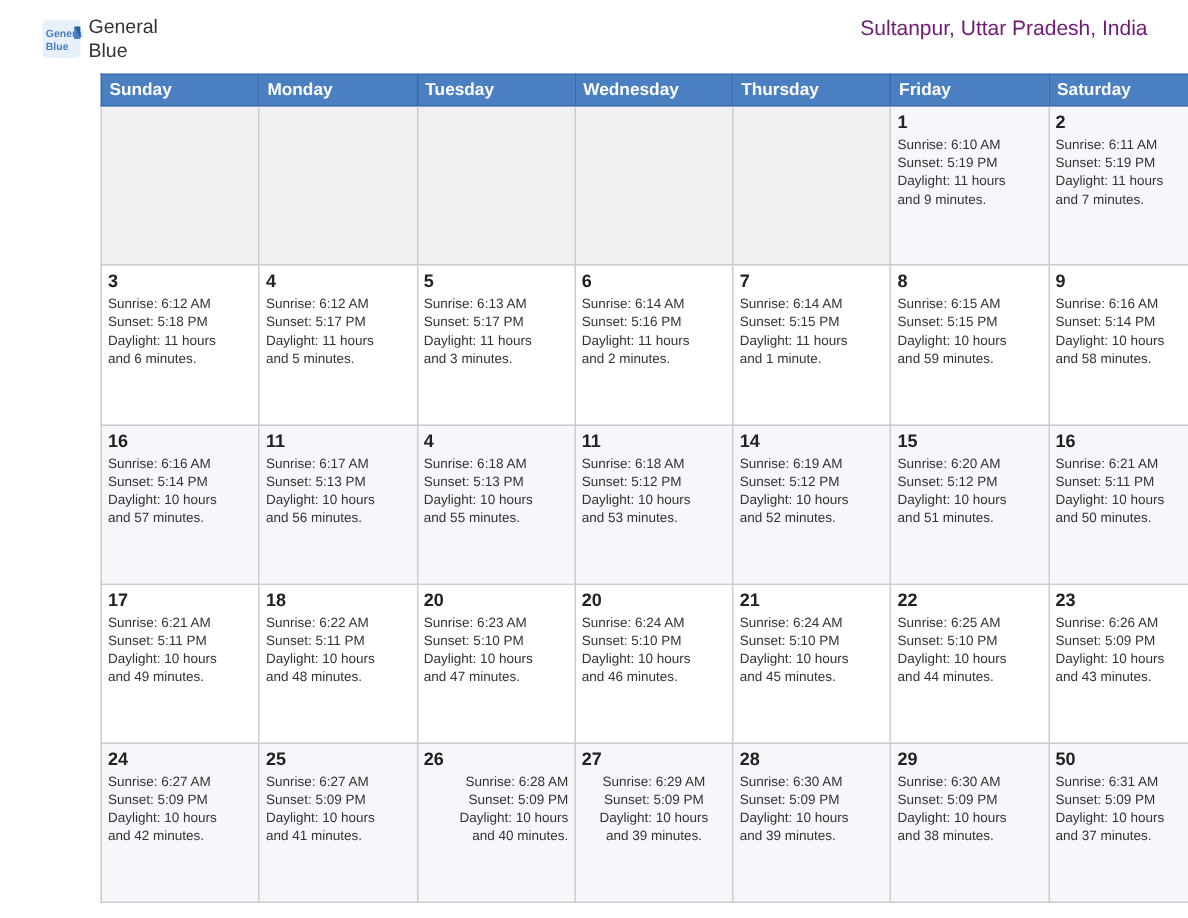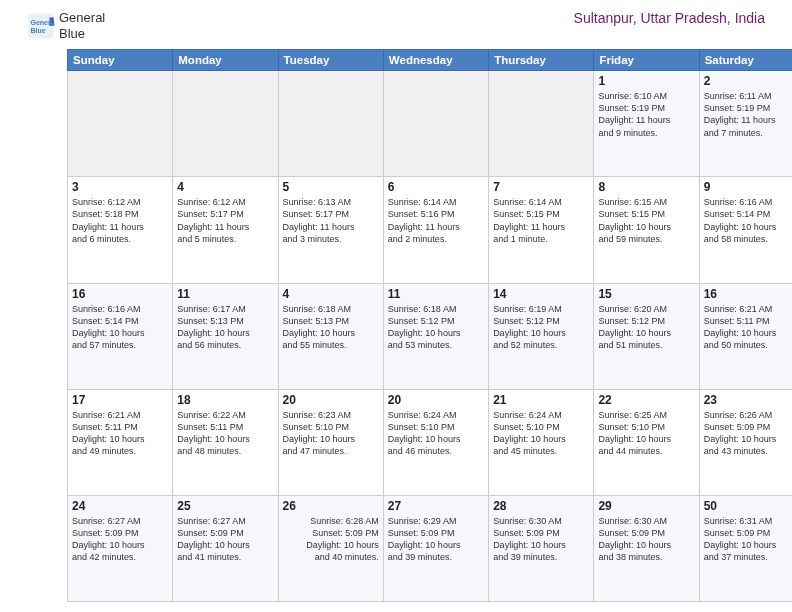--- a/index.html
+++ b/index.html
@@ -323,21 +323,21 @@
           </td>
           <td>
             <span class="day-number">26</span>
             <div class="day-info" style="white-space: pre-line; text-align: right;">Sunrise: 6:28 AM
 Sunset: 5:09 PM
 Daylight: 10 hours
 and 40 minutes.</div>
           </td>
           <td>
             <span class="day-number">27</span>
-            <div class="day-info" style="white-space: pre-line;">Sunrise: 6:29 AM
+            <div class="day-info" style="white-space: pre-line; text-align: center;">Sunrise: 6:29 AM
 Sunset: 5:09 PM
 Daylight: 10 hours
 and 39 minutes.</div>
           </td>
           <td>
             <span class="day-number">28</span>
             <div class="day-info" style="white-space: pre-line;">Sunrise: 6:30 AM
 Sunset: 5:09 PM
 Daylight: 10 hours
 and 39 minutes.</div>

